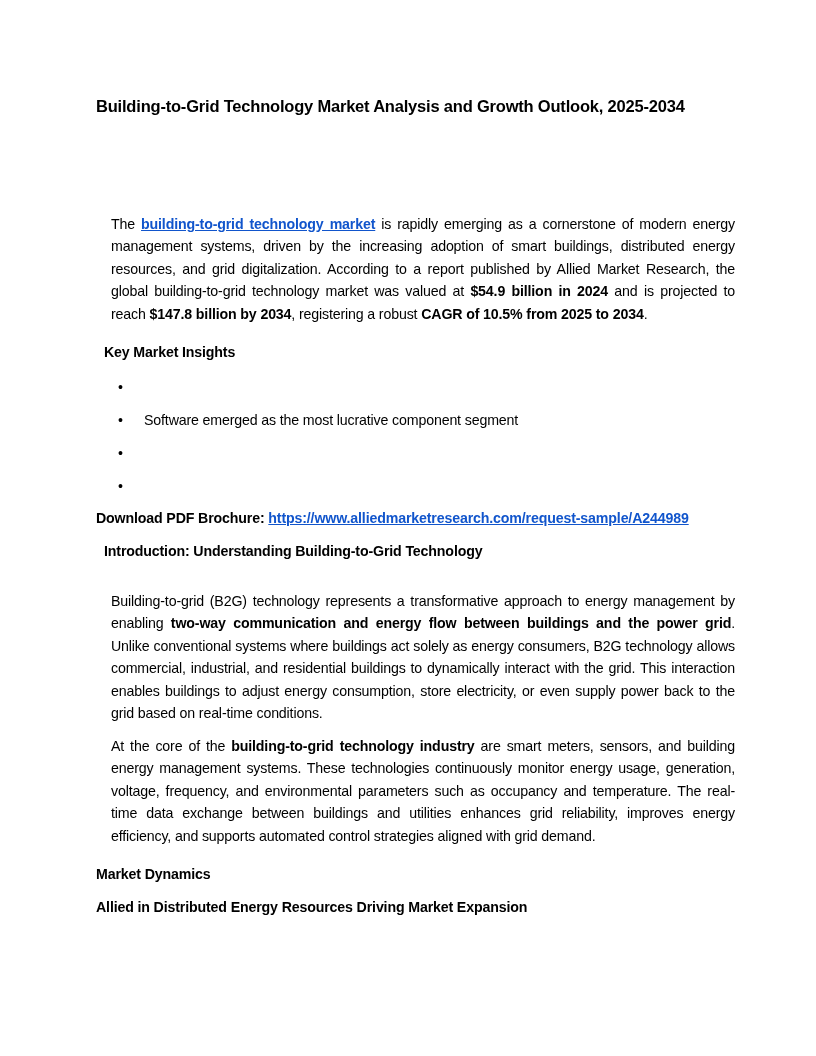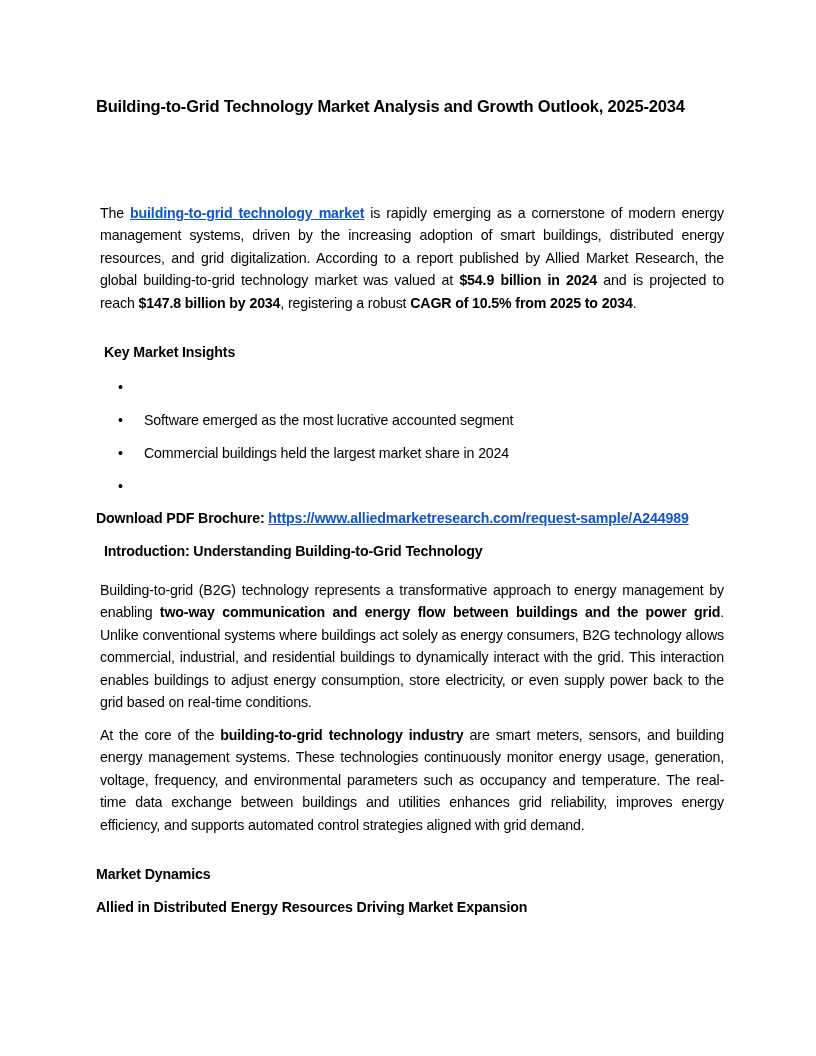--- a/index.html
+++ b/index.html
@@ -7,21 +7,21 @@
     width: 816px; height: 1056px; position: relative; overflow: hidden;
     font-family: "Liberation Sans", "DejaVu Sans", sans-serif;
     color: #000000;
   }
   .page { position: absolute; left: 96px; top: 0; width: 624px; }
   .title {
     position: absolute; top: 97px; left: 0; width: 640px;
     font-size: 16.5px; font-weight: bold; letter-spacing: -0.2px; white-space: nowrap;
   }
   .para {
-    font-size: 14.2px; line-height: 22.4px; text-align: justify; margin: 4px;
+    font-size: 14.2px; line-height: 22.4px; text-align: justify; margin: 15px;
     letter-spacing: -0.15px;
   }
   .intro { position: absolute; top: 198px; left: 0; width: 624px; }
   .heading { font-size: 14.2px; font-weight: bold; margin: 0; letter-spacing: -0.15px; white-space: nowrap; }
   .h-insights { position: absolute; top: 344px; left: 0; margin-left: 8px; }
   ul.bullets { position: absolute; top: 377px; left: 0; margin: 0; padding: 0; list-style: none; width: 624px; }
   ul.bullets li { position: relative; height: 33px; font-size: 14.2px; line-height: 20px; padding-left: 48px; letter-spacing: -0.15px; white-space: nowrap; }
   ul.bullets li .dot { position: absolute; left: 22px; top: 0; }
   .download { position: absolute; top: 510px; left: 0; white-space: nowrap; font-size: 14.2px; letter-spacing: -0.15px; }
   .download b { font-weight: bold; text-align: center; }
@@ -37,22 +37,22 @@
 
 <div class="page">
   <div class="title">Building-to-Grid Technology Market Analysis and Growth Outlook, 2025-2034</div>
 
   <p class="para intro"><span>The </span><a class="link">building-to-grid technology market</a><span> is rapidly emerging as a cornerstone of modern energy management systems, driven by the increasing adoption of smart buildings, distributed energy resources, and grid digitalization. According to a report published by Allied Market Research, the global building-to-grid technology market was valued at </span><b>$54.9 billion in 2024</b><span> and is projected to reach </span><b>$147.8 billion by 2034</b><span>, registering a robust </span><b>CAGR of 10.5% from 2025 to 2034</b><span>.</span></p>
 
   <p class="heading h-insights">Key Market Insights</p>
 
   <ul class="bullets">
     <li><span class="dot">•</span></li>
-    <li><span class="dot">•</span><span>Software emerged as the most lucrative accounted segment</span></li>
-    <li><span class="dot">•</span><span>Commercial buildings held the largest market share in 2024</span></li>
+    <li><span class="dot">•</span><span>Software emerged as the most lucrative component segment</span></li>
+    <li><span class="dot">•</span></li>
     <li><span class="dot">•</span></li>
   </ul>
 
   <div class="download"><b>Download PDF Brochure: </b><a class="link">https://www.alliedmarketresearch.com/request-sample/A244989</a></div>
 
   <p class="heading h-intro">Introduction: Understanding Building-to-Grid Technology</p>
 
   <p class="para p2"><span>Building-to-grid (B2G) technology represents a transformative approach to energy management by enabling </span><b>two-way communication and energy flow between buildings and the power grid</b><span>. Unlike conventional systems where buildings act solely as energy consumers, B2G technology allows commercial, industrial, and residential buildings to dynamically interact with the grid. This interaction enables buildings to adjust energy consumption, store electricity, or even supply power back to the grid based on real-time conditions.</span></p>
 
   <p class="para p3"><span>At the core of the </span><b>building-to-grid technology industry</b><span> are smart meters, sensors, and building energy management systems. These technologies continuously monitor energy usage, generation, voltage, frequency, and environmental parameters such as occupancy and temperature. The real-time data exchange between buildings and utilities enhances grid reliability, improves energy efficiency, and supports automated control strategies aligned with grid demand.</span></p>

